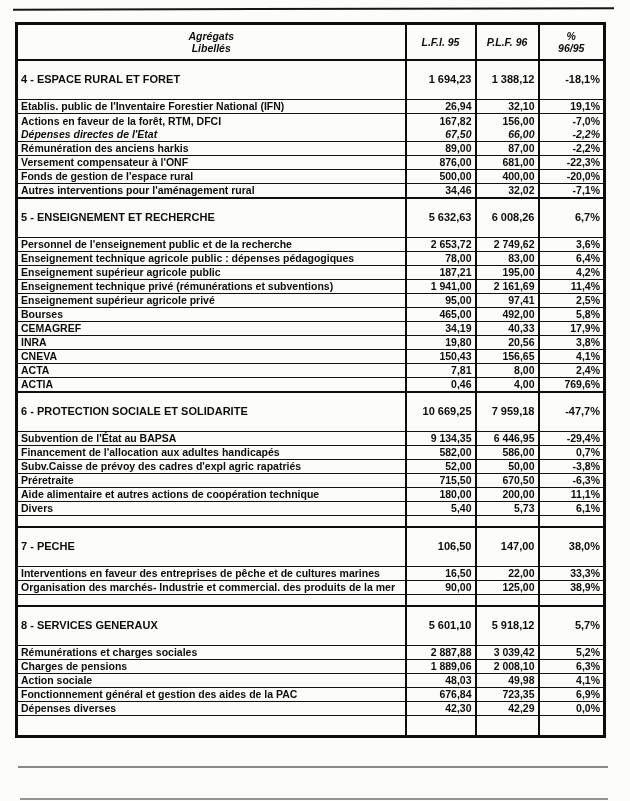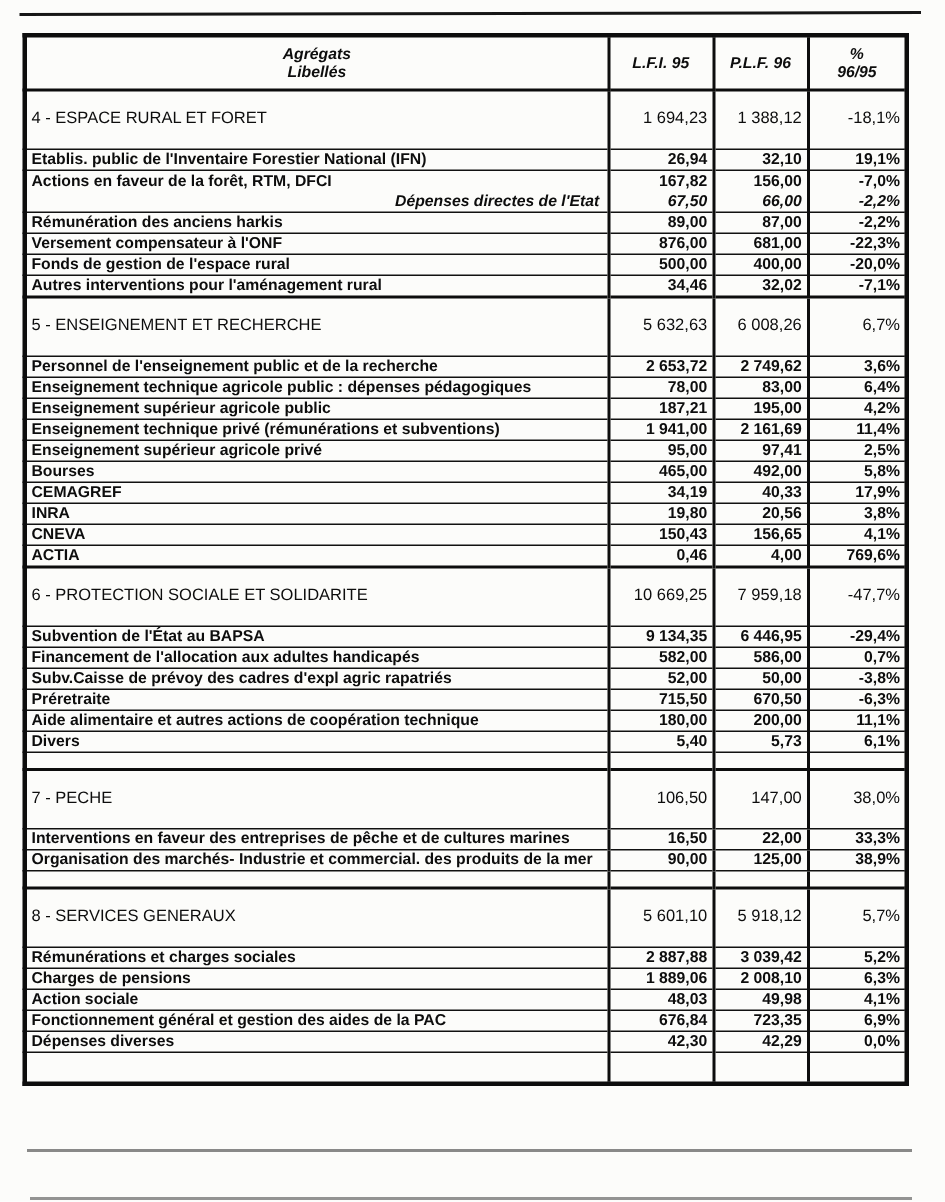--- a/index.html
+++ b/index.html
@@ -64,35 +64,35 @@
     height: 36px;
     font-weight: bold;
     font-style: italic;
     font-size: 10px;
     text-align: center;
     vertical-align: middle;
   }
   tr.section-row td {
     border-top: 2px solid #0d0d0d;
     height: 40px;
-    font-weight: normal;
+    font-weight: bold;
     font-size: 11px;
     vertical-align: middle;
   }
   tr.detail-row td {
     border-top: 1.5px solid #111;
     height: 14px;
     font-weight: bold;
     vertical-align: middle;
   }
   tr.sub-row td {
     border-top: none;
     font-style: italic;
   }
-  tr.sub-row td.lbl { text-align: right; padding-right: 5px; }
+  tr.sub-row td.lbl { text-align: left; padding-right: 5px; }
   tr.spacer-row td { border-top: 1.5px solid #111; height: 11px; }
   tr.end-row td { border-top: 1.5px solid #111; height: 21px; }
   td.num, th.num { text-align: right; }
   th.num-h { text-align: center; }
   td.lbl { text-align: left; }
 
   table.total-table {
     position: absolute;
     left: 15px; top: 808px;
     width: 588px;
@@ -242,20 +242,26 @@
           <td class="num">20,56</td>
           <td class="num">3,8%</td>
         </tr>
         <tr class="detail-row">
           <td class="lbl">CNEVA</td>
           <td class="num">150,43</td>
           <td class="num">156,65</td>
           <td class="num">4,1%</td>
         </tr>
         <tr class="detail-row">
+          <td class="lbl">ACTA</td>
+          <td class="num">7,81</td>
+          <td class="num">8,00</td>
+          <td class="num">2,4%</td>
+        </tr>
+        <tr class="detail-row">
           <td class="lbl">ACTIA</td>
           <td class="num">0,46</td>
           <td class="num">4,00</td>
           <td class="num">769,6%</td>
         </tr>
         <tr class="section-row">
           <td class="lbl">6 - PROTECTION SOCIALE ET SOLIDARITE</td>
           <td class="num">10 669,25</td>
           <td class="num">7 959,18</td>
           <td class="num">-47,7%</td>

